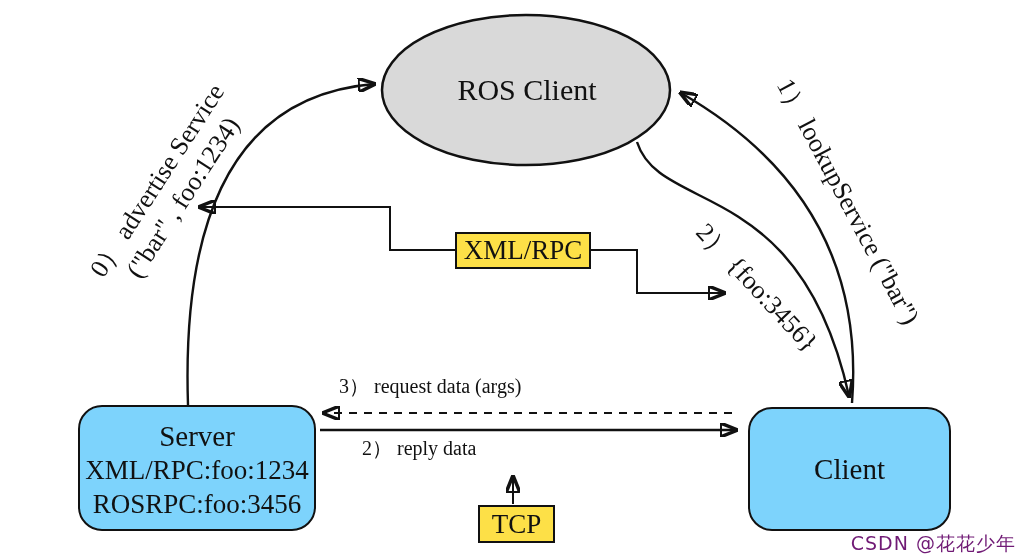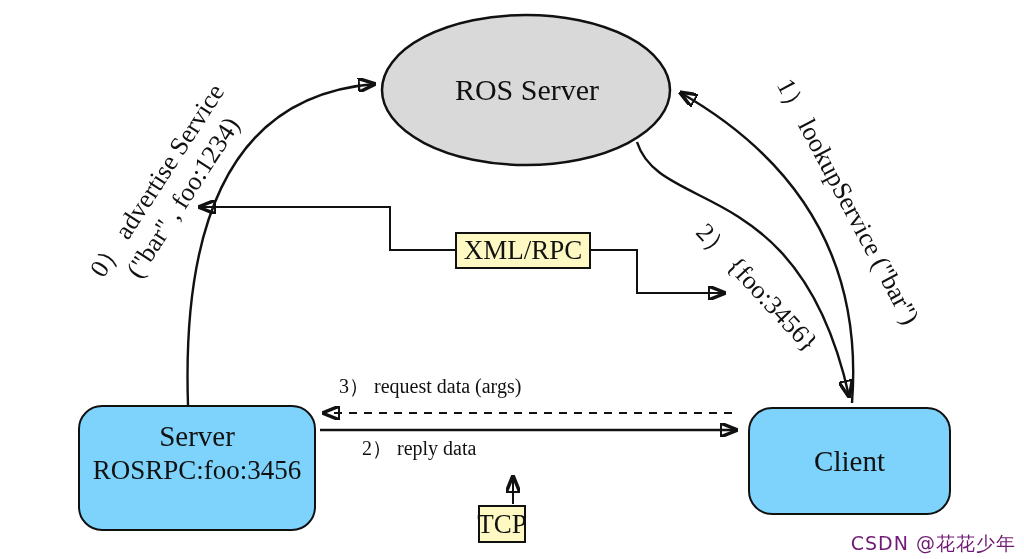--- a/index.html
+++ b/index.html
@@ -18,30 +18,30 @@
   }
   .ellipse-label{
     position:absolute;left:382px;top:15px;width:290px;height:150px;
     display:flex;align-items:center;justify-content:center;
     font-size:30px;
   }
   .server-node{left:78px;top:405px;width:238px;height:126px;padding-top:12px;}
   .server-title{font-size:29px;line-height:34px;}
   .server-line{font-size:27px;line-height:34px;white-space:nowrap;}
   .client-node{
-    left:748px;top:407px;width:203px;height:108px;
+    left:748px;top:407px;width:203px;height:124px;
     display:flex;align-items:center;justify-content:center;font-size:29px;
   }
   .proto-box{
-    position:absolute;background:#fef9c3;border:2px solid #111;
+    position:absolute;background:#fde047;border:2px solid #111;
     box-sizing:border-box;display:flex;align-items:center;justify-content:center;
     font-size:27px;
   }
   .xmlrpc-box{left:455px;top:232px;width:136px;height:37px;}
-  .tcp-box{left:478px;top:505px;width:48px;height:38px;}
+  .tcp-box{left:478px;top:505px;width:77px;height:38px;}
 
   .edge-label{position:absolute;font-size:20px;white-space:nowrap;text-align:left;}
   .lbl-request{left:339px;top:373px;width:400px;}
   .lbl-reply{left:362px;top:435px;width:300px;}
 
   .rot-label{
     position:absolute;font-size:26px;line-height:31px;text-align:center;
     white-space:nowrap;transform-origin:center center;
   }
   .lbl-advertise{left:30px;top:158px;width:280px;transform:rotate(-57deg);}
@@ -78,24 +78,25 @@
 
     <path d="M 590 250 L 637 250 L 637 293 L 724 293" marker-end="url(#arrow)"></path>
 
     <path class="dashed" d="M 732 413 L 324 413" marker-end="url(#arrow)"></path>
 
     <path class="thick" d="M 320 430 L 736 430" marker-end="url(#arrow)"></path>
 
     <path d="M 513 504 L 513 477" marker-end="url(#arrow)"></path>
   </svg>
 
-  <div class="ellipse-label">ROS Server</div>
+  <div class="ellipse-label">ROS Client</div>
 
   <div class="node server-node">
     <div class="server-title">Server</div>
+    <div class="server-line">XML/RPC:foo:1234</div>
     <div class="server-line">ROSRPC:foo:3456</div>
   </div>
 
   <div class="node client-node">Client</div>
 
   <div class="proto-box xmlrpc-box">XML/RPC</div>
 
   <div class="proto-box tcp-box">TCP</div>
 
   <div class="rot-label lbl-advertise">

